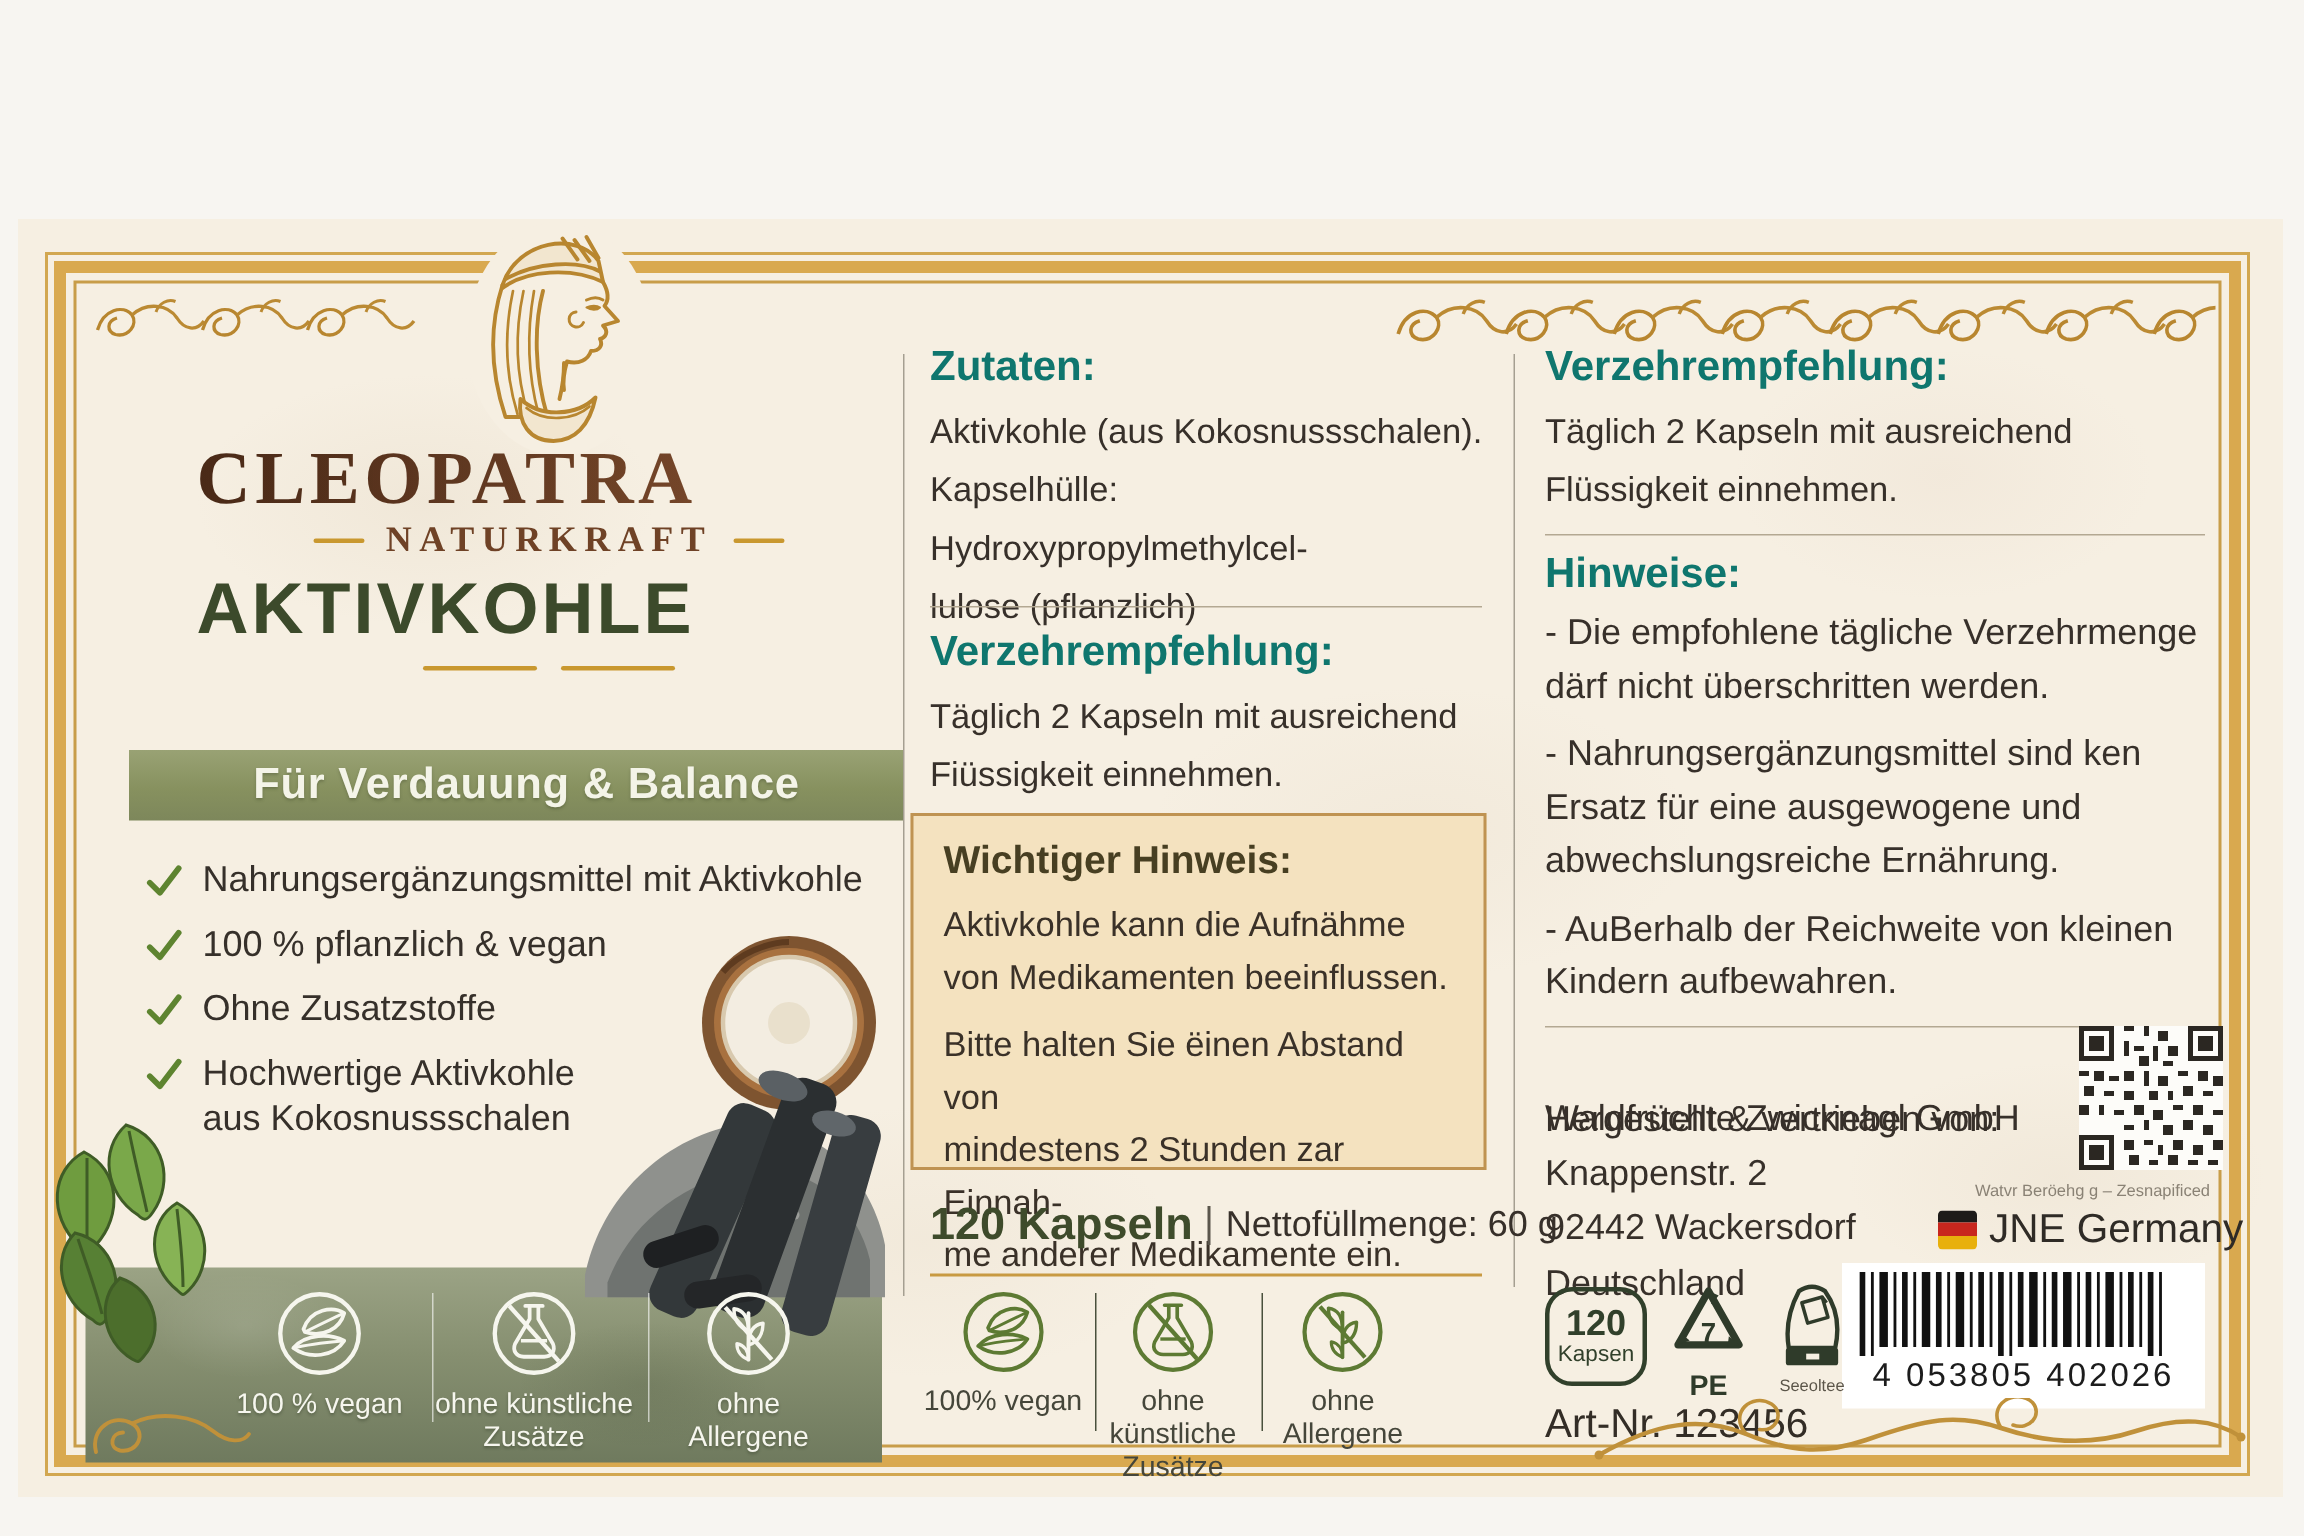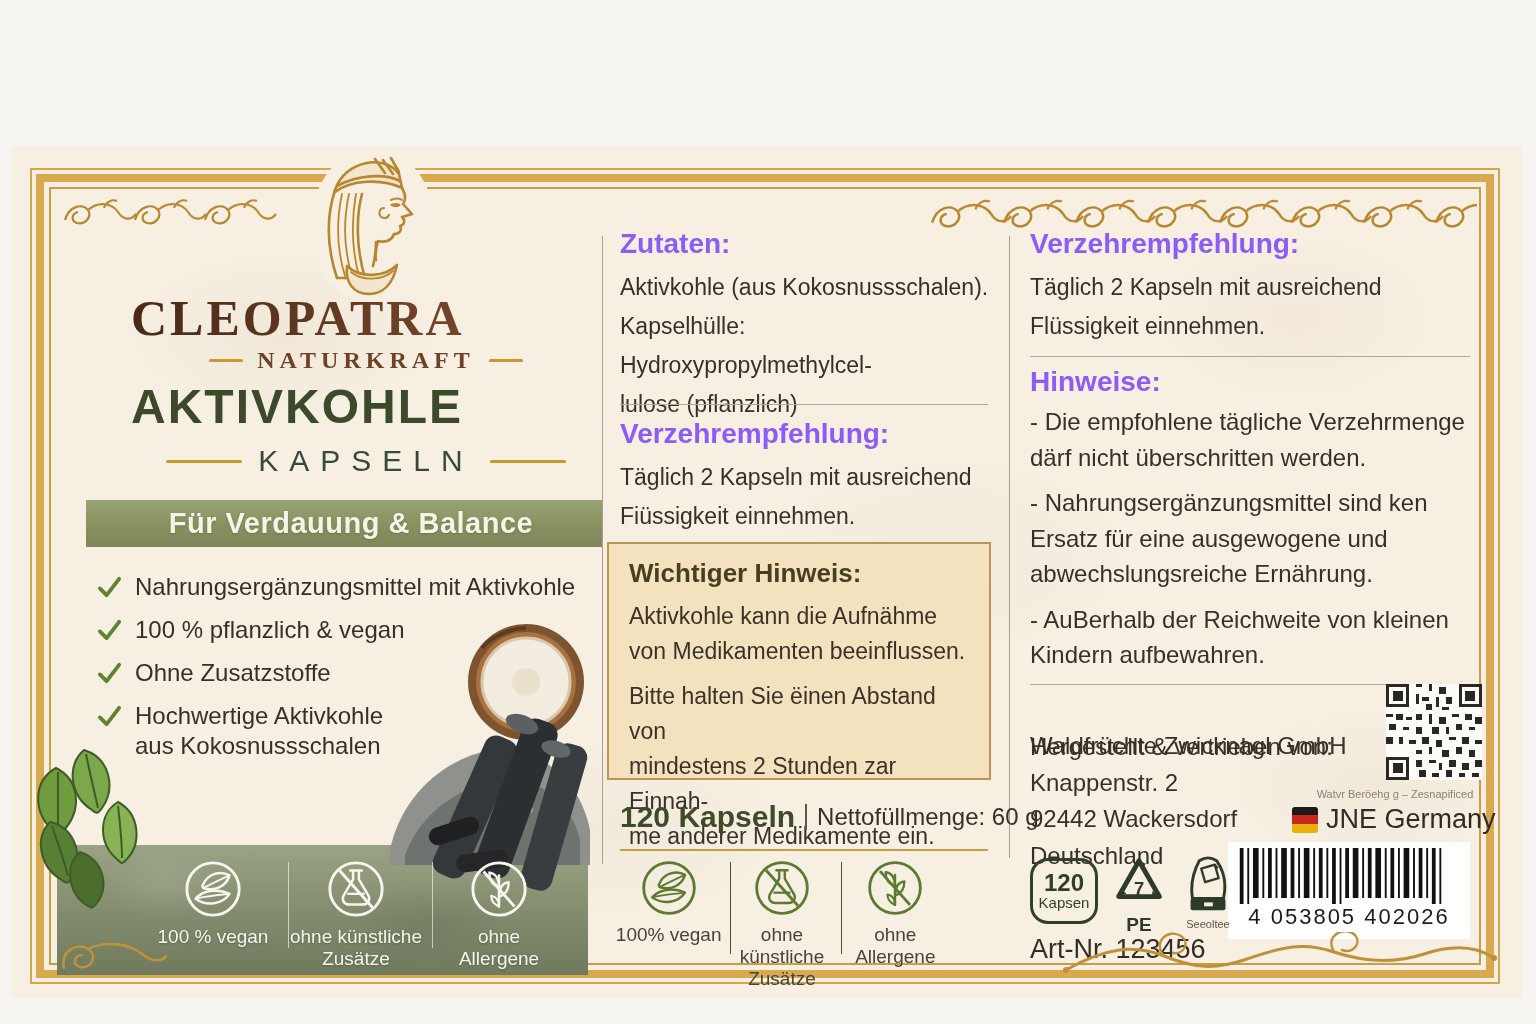--- a/index.html
+++ b/index.html
@@ -59,21 +59,21 @@
   .row-left .icon-item:nth-child(2){width:142px;}
   .row-left .cap{font-size:19px;line-height:22px;margin-top:6px;text-shadow:0 1px 2px rgba(40,50,30,.4);}
   .row-mid{left:612px;top:858px;width:340px;color:#5d7a33;}
   .row-mid .icon-item{width:116px;}
   .row-mid .cap{font-size:19px;line-height:22px;margin-top:6px;color:#45463a;}
   .sep-g{position:absolute;top:4px;width:1px;height:92px;background:#49503c;}
   
   .vdiv{width:1px;background:#a59f91;}
   .hr{height:1px;background:#b3a892;}
   
-  .h-green{font-size:28px;font-weight:bold;color:#8b5cf6;white-space:nowrap;}
+  .h-green{font-size:28px;font-weight:bold;color:#0f766e;white-space:nowrap;}
   .body-txt{font-size:23px;line-height:39px;color:#37302a;white-space:pre-line;}
   .mid{left:620px;width:374px;}
   .right{left:1030px;width:472px;}
   .bullet{font-size:24px;line-height:35.5px;color:#37302a;white-space:pre-line;margin-bottom:10px;}
   
   .wbox{left:607px;top:542px;width:384px;height:238px;box-sizing:border-box;
     background:#f4e2bf;border:2px solid #bf9352;padding:14px 20px;}
   .wbox .h{font-size:26px;font-weight:bold;color:#473f22;}
   .wbox .p{font-size:23px;line-height:35px;color:#3a3128;white-space:pre-line;margin-top:10px;}
   
@@ -189,21 +189,20 @@
 
   <div class="abs brandbox brand-name">CLEOPATRA</div>
   <div class="abs brandbox brand-line">
     <span class="dash"></span>
     <span>NATURKRAFT</span>
     <span class="dash"></span>
   </div>
   <div class="abs brandbox brand-product">AKTIVKOHLE</div>
   <div class="abs brandbox brand-form">
     <span class="dash-long"></span>
-    <span>KAPSELN</span>
     <span class="dash-long"></span>
   </div>
 
   <div class="abs banner">Für Verdauung &amp; Balance</div>
 
   <div class="abs checks">
     <div class="check-item">
       <svg width="25" height="25">
           <use href="#ic-check"></use>
         </svg>

